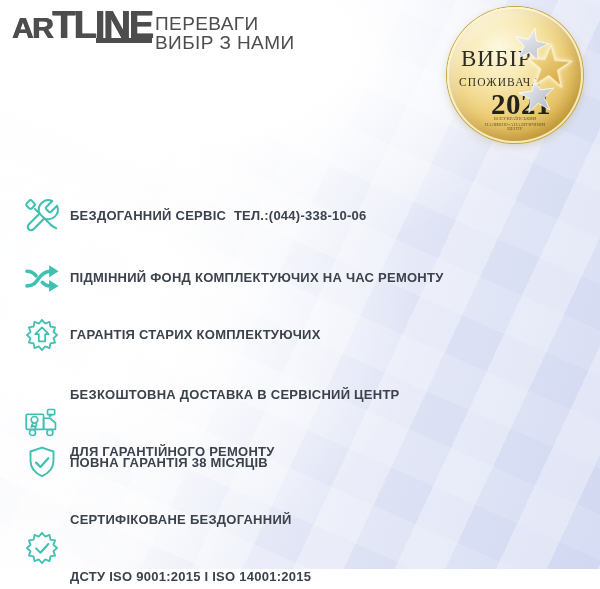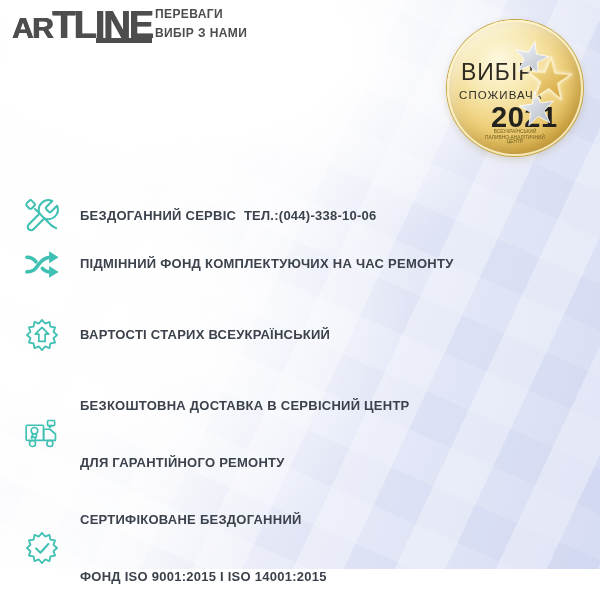--- a/index.html
+++ b/index.html
@@ -29,56 +29,57 @@
   
   .logo{
     position:absolute;left:12px;top:6px;color:#4d4d4d;white-space:nowrap;
     font-weight:bold;line-height:1;
     text-shadow:.6px 0 0 #4d4d4d,-.3px 0 0 #4d4d4d;
   }
   .logo-ar{font-size:30px;letter-spacing:-1.5px;}
   .logo-tline{font-size:38px;letter-spacing:-2px;}
   .logo-bar{position:absolute;right:0;bottom:1px;width:56px;height:5px;background:#4d4d4d;}
   .tagline{
-    position:absolute;left:155px;top:5px;
-    font-size:12px;font-weight:bold;color:#4d4d4d;
+    position:absolute;left:155px;top:14px;
+    font-size:19px;font-weight:normal;color:#4d4d4d;
     letter-spacing:.4px;line-height:19px;white-space:pre;
   }
   
   .badge{
-    position:absolute;left:447px;top:20px;width:136px;height:136px;border-radius:50%;
+    position:absolute;left:447px;top:7px;width:136px;height:136px;border-radius:50%;
     background:radial-gradient(circle at 38% 30%, #fdf8e0 0%, #f8eab4 26%, #eed07c 52%, #dfb751 75%, #c49a35 100%);
     box-shadow:
       inset 0 0 0 2px rgba(255,247,205,.85),
       inset -5px -7px 16px rgba(146,104,26,.45),
       inset 5px 7px 12px rgba(255,255,255,.55),
       0 0 0 1px #c8a440,
       0 3px 8px rgba(140,110,40,.25);
+    font-family: Liberation Serif, serif;
   }
   .badge-title{position:absolute;left:14px;top:39px;font-size:23px;color:#2e2b22;letter-spacing:1px;}
   .badge-subtitle{position:absolute;left:12px;top:69px;font-size:11.5px;letter-spacing:1.1px;color:#32302a;}
   .badge-year{position:absolute;left:44px;top:81px;font-size:29px;font-weight:bold;color:#23221e;letter-spacing:.5px;}
   .badge-footer{
     position:absolute;left:0;right:0;top:107px;text-align:center;
     font-size:6px;line-height:6.5px;color:#73601f;transform:scale(.8);
   }
   .badge .star{position:absolute;}
   .star-top{left:66px;top:19px;width:37px;height:37px;transform:rotate(12deg);}
   .star-mid{left:79px;top:35px;width:47px;height:47px;transform:rotate(4deg);filter:drop-shadow(0 0 2px rgba(255,255,255,.8));}
   .star-bot{left:71px;top:69px;width:38px;height:38px;transform:rotate(-8deg);}
   
   .benefit{
-    position:absolute;left:22px;display:flex;align-items:center;gap:18px;
+    position:absolute;left:22px;display:flex;align-items:center;gap:8px;
   }
   .bicon{width:40px;height:40px;flex:none;display:flex;align-items:center;justify-content:center;}
   .btext{
     color:#3b424c;font-size:13px;font-weight:bold;letter-spacing:.25px;
     line-height:19px;white-space:pre;
   }
-  .b1{top:168px;} .b2{top:216px;} .b3{top:287px;} .b4{top:358px;} .b5{top:415px;} .b6{top:472px;}
+  .b1{top:168px;} .b2{top:230px;} .b3{top:287px;} .b4{top:347px;} .b5{top:415px;} .b6{top:472px;}
 </style>
 </head>
 <body>
 
 <div class="stage">
   <div class="bg-mosaic"></div>
   <div class="bg-light"></div>
 
   <div class="logo">
     <span class="logo-ar">AR</span><span class="logo-tline">TLINE</span>
@@ -162,21 +163,21 @@
   </div>
 
   <div class="benefit b3">
     <span class="bicon">
       <svg width="38" height="38" viewBox="0 0 48 48" fill="none" stroke="#3fc0b2" stroke-linejoin="round" stroke-linecap="round">
         <polygon stroke-width="2.3" points="43,24 38.5,27.9 40.5,33.5 34.6,34.6 33.5,40.5 27.9,38.5 24,43 20.1,38.5 14.5,40.5 13.4,34.6 7.5,33.5 9.5,27.9 5,24 9.5,20.1 7.5,14.5 13.4,13.4 14.5,7.5 20.1,9.5 24,5 27.9,9.5 33.5,7.5 34.6,13.4 40.5,14.5 38.5,20.1"></polygon>
         <path stroke-width="2.2" d="M24 14.5l8.5 8.5h-4.5v9h-8v-9h-4.5z"></path>
       </svg>
     </span>
     <div class="btext">
-      <div>ВАРТОСТІ СТАРИХ ВСЕУКРАЇНСЬКИЙ</div>
+      <div>ГАРАНТІЯ СТАРИХ КОМПЛЕКТУЮЧИХ</div>
     </div>
   </div>
 
   <div class="benefit b4">
     <span class="bicon">
       <svg width="38" height="38" viewBox="0 0 48 48" fill="none" stroke="#3fc0b2" stroke-width="2.1" stroke-linecap="round" stroke-linejoin="round">
         <rect x="4" y="13" width="22" height="19" rx="1.5"></rect>
         <path d="M26 18h8l7 6v8H26z"></path>
         <circle cx="12" cy="36" r="3.8"></circle>
         <circle cx="34" cy="36" r="3.8"></circle>
@@ -185,26 +186,37 @@
         <rect x="31" y="7" width="9" height="6.5" rx="1.2"></rect>
         <path d="M33.5 13.5v2.5l2.5-2.5"></path>
       </svg>
     </span>
     <div class="btext">
       <div>БЕЗКОШТОВНА ДОСТАВКА В СЕРВІСНИЙ ЦЕНТР</div>
       <div>ДЛЯ ГАРАНТІЙНОГО РЕМОНТУ</div>
     </div>
   </div>
 
+  <div class="benefit b5">
+    <span class="bicon">
+      <svg width="38" height="38" viewBox="0 0 48 48" fill="none" stroke="#3fc0b2" stroke-linecap="round" stroke-linejoin="round">
+        <path stroke-width="2.4" d="M24 4.5l14.5 5v11.5c0 8.8-5.8 15.6-14.5 19.5C15.3 36.6 9.5 29.8 9.5 21V9.5z"></path>
+        <path stroke-width="2.8" d="M16.5 23.5l5.5 5.5 10-11"></path>
+      </svg>
+    </span>
+    <div class="btext">
+      <div>ПОВНА ГАРАНТІЯ 38 МІСЯЦІВ</div>
+    </div>
+  </div>
 
   <div class="benefit b6">
     <span class="bicon">
       <svg width="38" height="38" viewBox="0 0 48 48" fill="none" stroke="#3fc0b2" stroke-linecap="round" stroke-linejoin="round">
         <polygon stroke-width="2.3" points="43,24 38.5,27.9 40.5,33.5 34.6,34.6 33.5,40.5 27.9,38.5 24,43 20.1,38.5 14.5,40.5 13.4,34.6 7.5,33.5 9.5,27.9 5,24 9.5,20.1 7.5,14.5 13.4,13.4 14.5,7.5 20.1,9.5 24,5 27.9,9.5 33.5,7.5 34.6,13.4 40.5,14.5 38.5,20.1"></polygon>
         <path stroke-width="2.6" d="M16.5 24.5l5.5 5.5 10-11"></path>
       </svg>
     </span>
     <div class="btext">
       <div>СЕРТИФІКОВАНЕ БЕЗДОГАННИЙ</div>
-      <div>ФОНД ISO 9001:2015 І ISO 14001:2015</div>
+      <div>ДСТУ ISO 9001:2015 І ISO 14001:2015</div>
     </div>
   </div>
 </div>
 
 </body></html>

